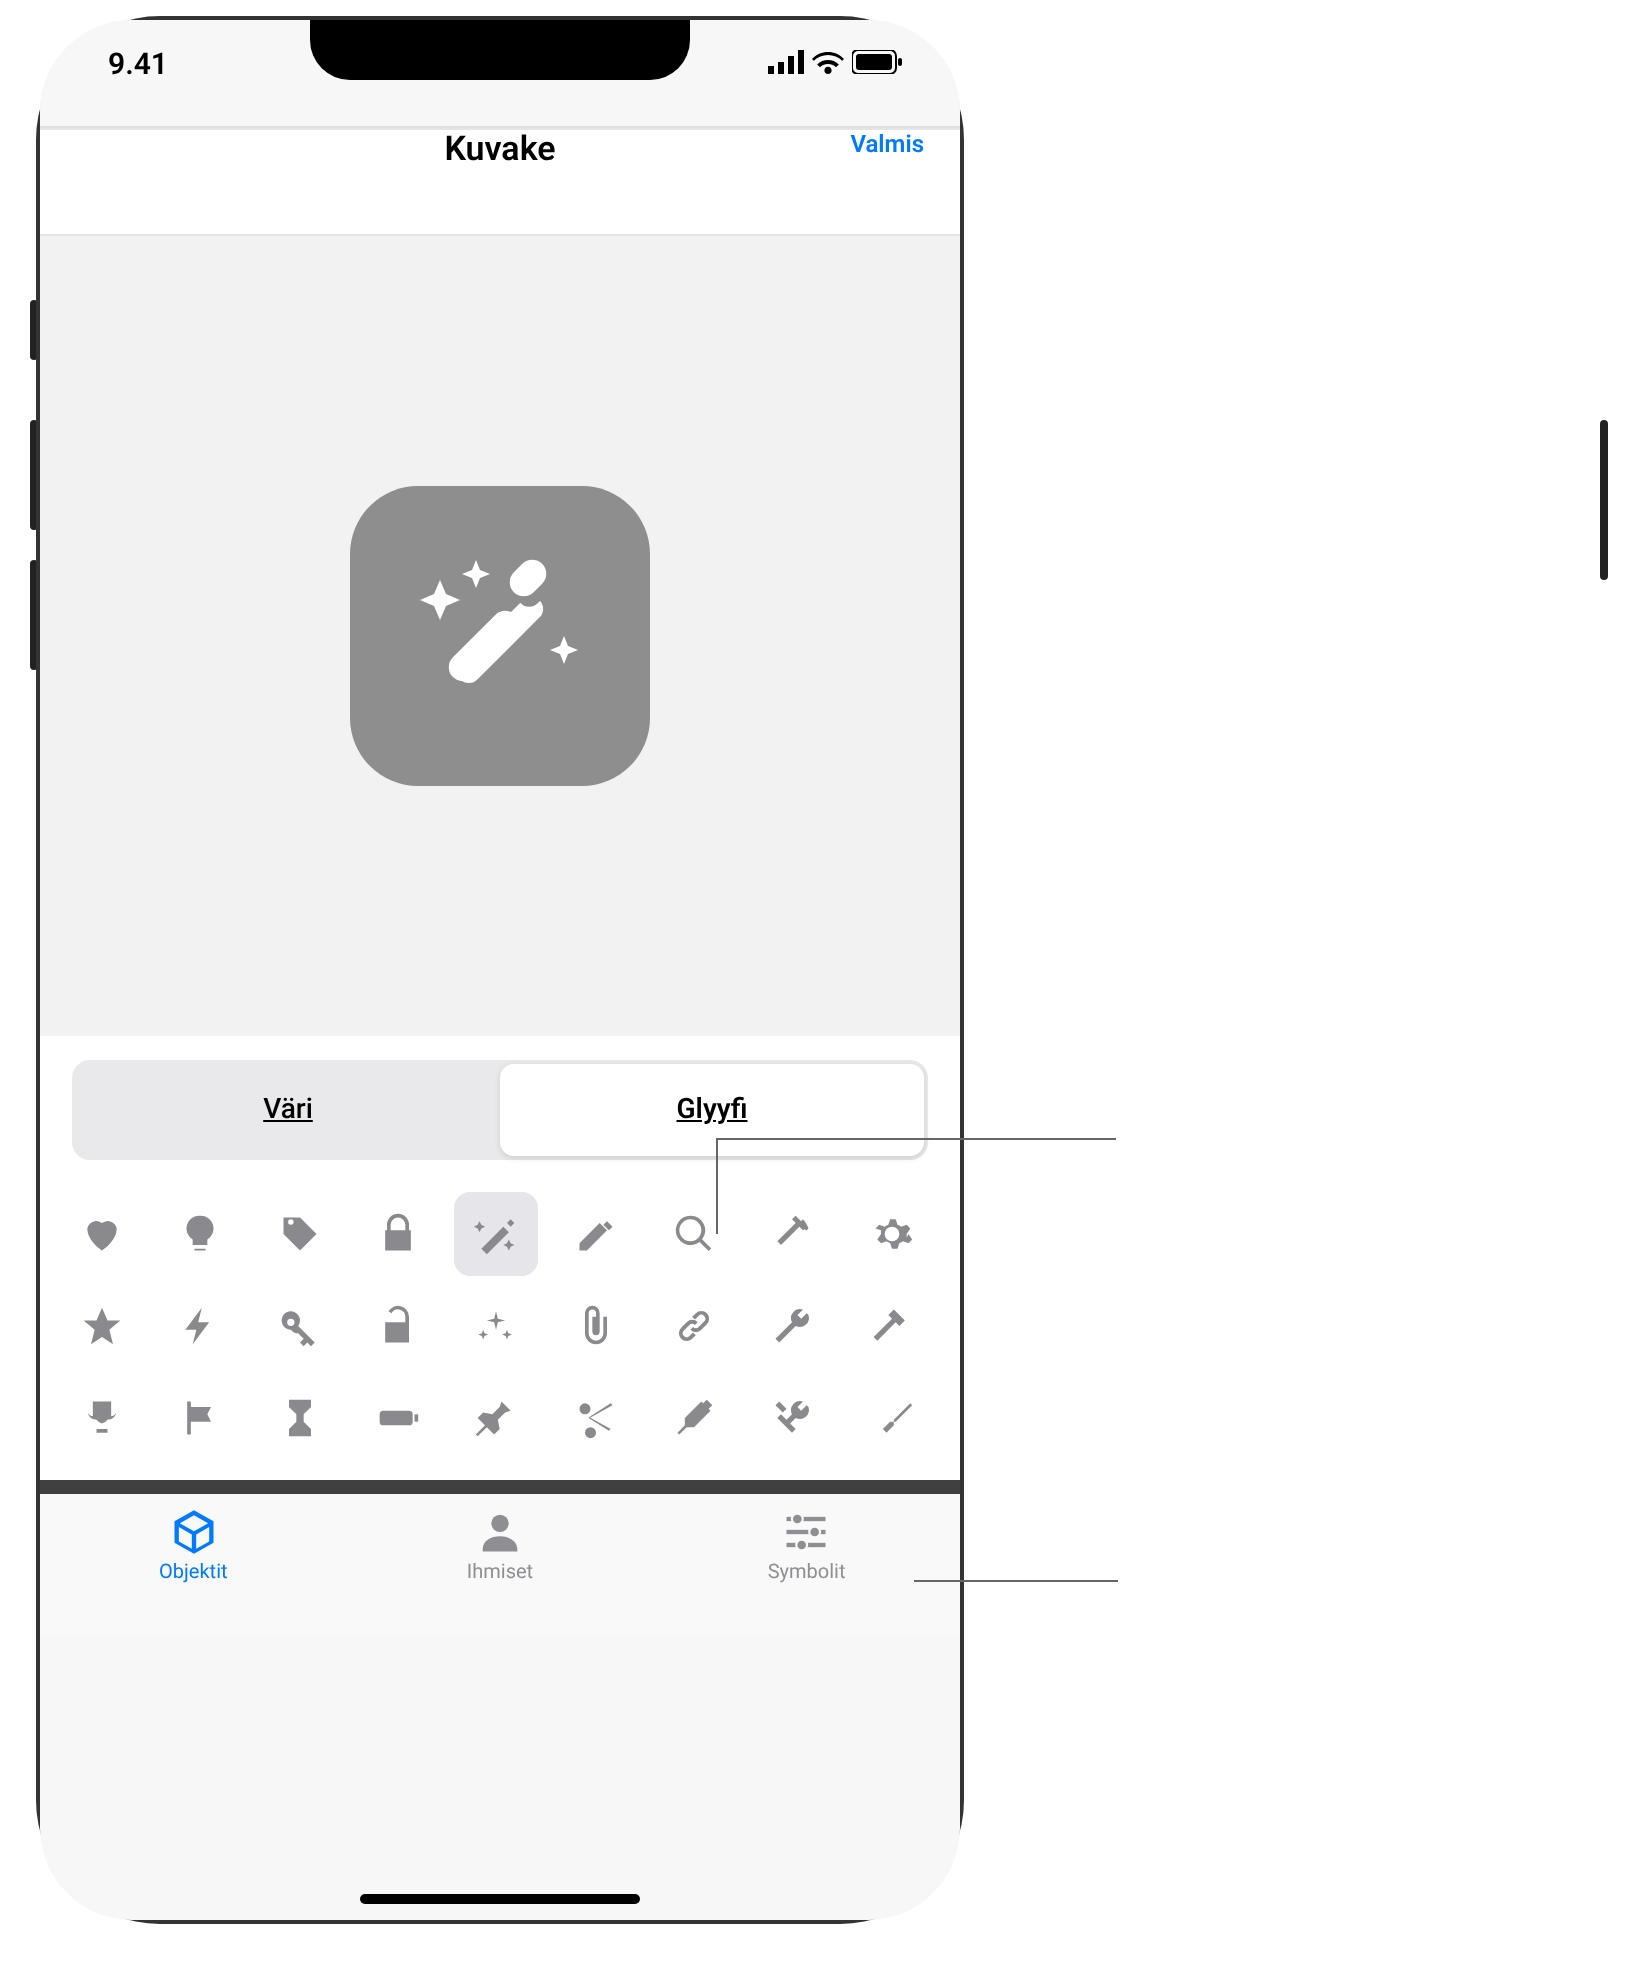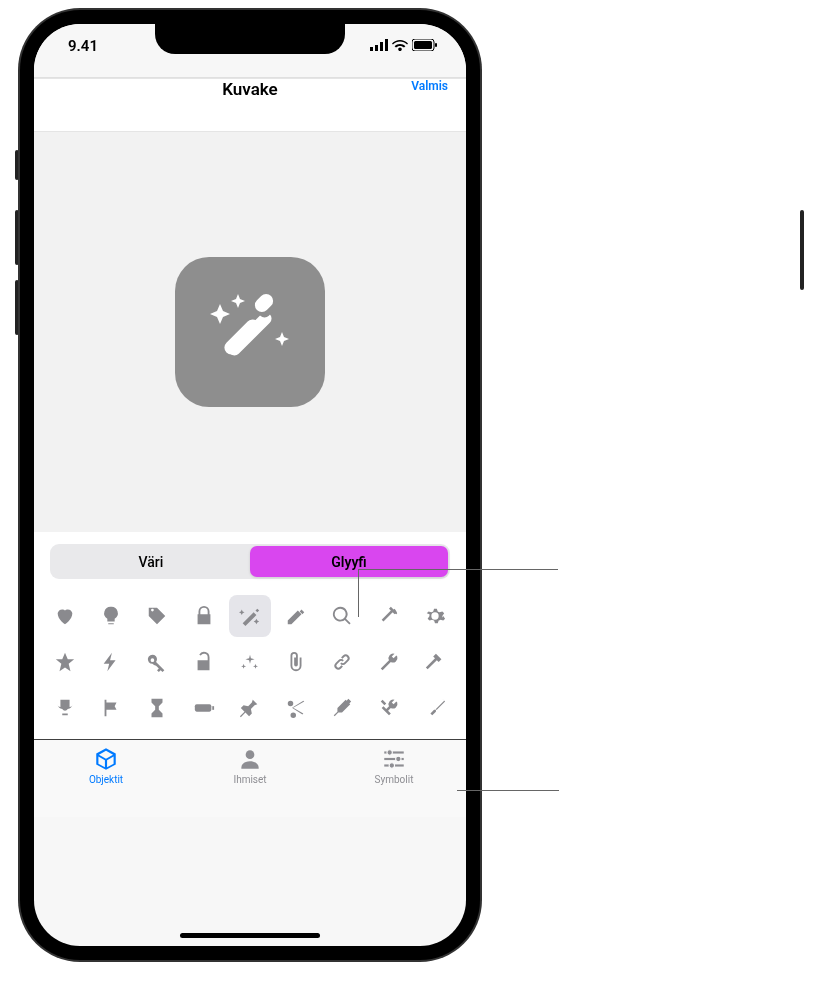--- a/index.html
+++ b/index.html
@@ -11,21 +11,21 @@
     position: relative;
   }
   .phone-frame {
     position: absolute;
     left: 20px;
     top: 10px;
     width: 460px;
     height: 950px;
     background: #000;
     border-radius: 60px;
-    padding: 14px;
+    padding: 0;
     box-shadow: 0 0 0 2px #333;
   }
   .phone-screen {
     width: 100%;
     height: 100%;
     background: #f7f7f7;
     border-radius: 46px;
     overflow: hidden;
     position: relative;
   }
@@ -88,34 +88,35 @@
   .icon-preview svg { width: 100px; height: 100px; }
   .segmented-wrap {
     background: #fff;
     padding: 12px 16px 10px;
   }
   .segmented {
     display: flex;
     background: #e9e9eb;
     border-radius: 9px;
     padding: 2px;
-    height: 35px;
+    height: 50px;
+    text-decoration: underline;
   }
   .segment {
     flex: 1;
     display: flex;
     align-items: center;
     justify-content: center;
     font-size: 14px;
     font-weight: 500;
     border-radius: 7px;
     color: #000;
   }
   .segment.active {
-    background: #d946ef;
+    background: #ffffff;
     box-shadow: 0 1px 3px rgba(0,0,0,0.12);
     font-weight: 600;
   }
   .glyph-grid-container {
     background: #fff;
     padding: 6px 10px 10px;
   }
   .glyph-grid {
     display: grid;
     grid-template-columns: repeat(9, 1fr);
@@ -129,21 +130,21 @@
     justify-content: center;
     border-radius: 8px;
     color: #8a8a8e;
   }
   .glyph-cell.selected {
     background: #e5e5ea;
   }
   .glyph-cell svg { width: 22px; height: 22px; fill: currentColor; }
   .tab-bar {
     display: flex;
-    border-top: 1px solid #404040;
+    border-top: 7px solid #404040;
     background: #f9f9f9;
     height: 78px;
     padding-top: 6px;
   }
   .tab {
     flex: 1;
     display: flex;
     flex-direction: column;
     align-items: center;
     gap: 2px;

